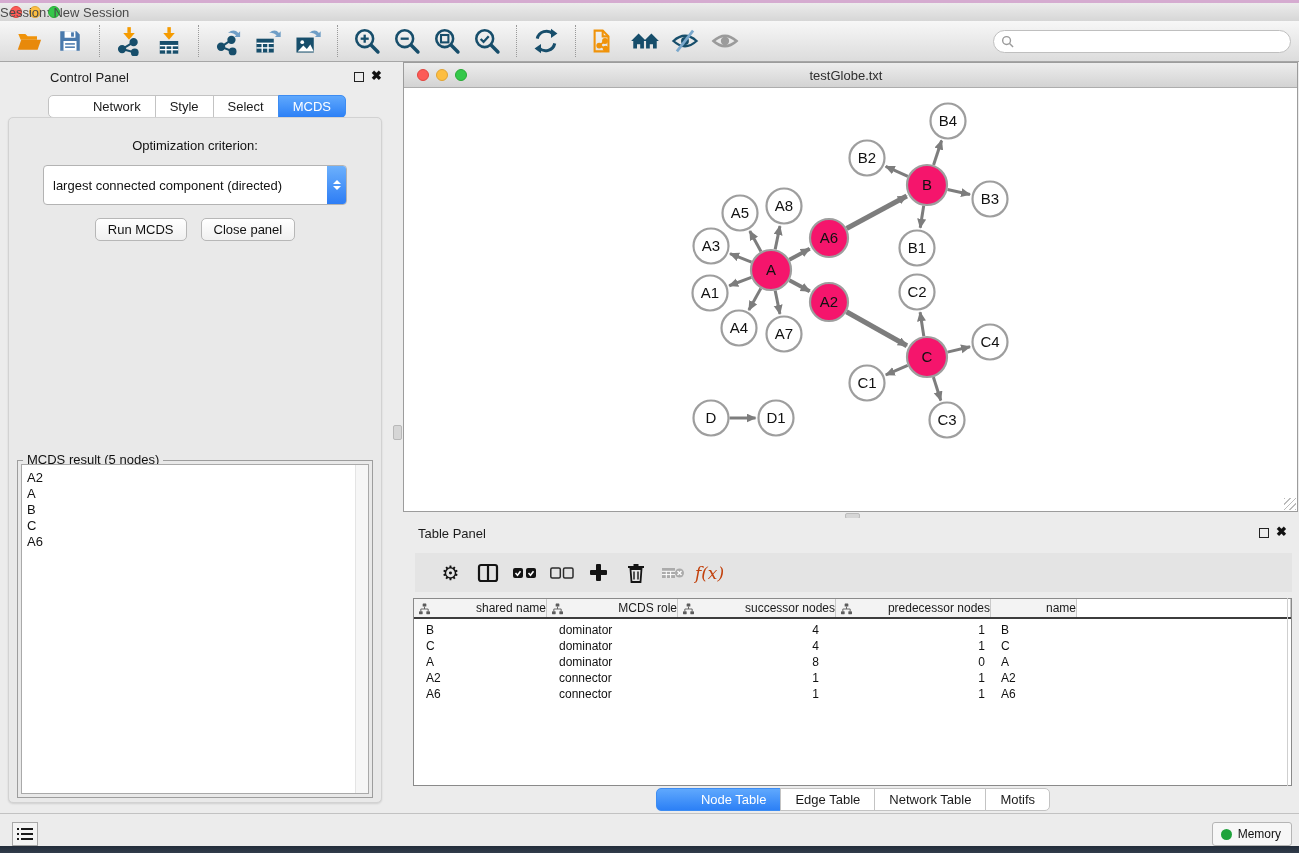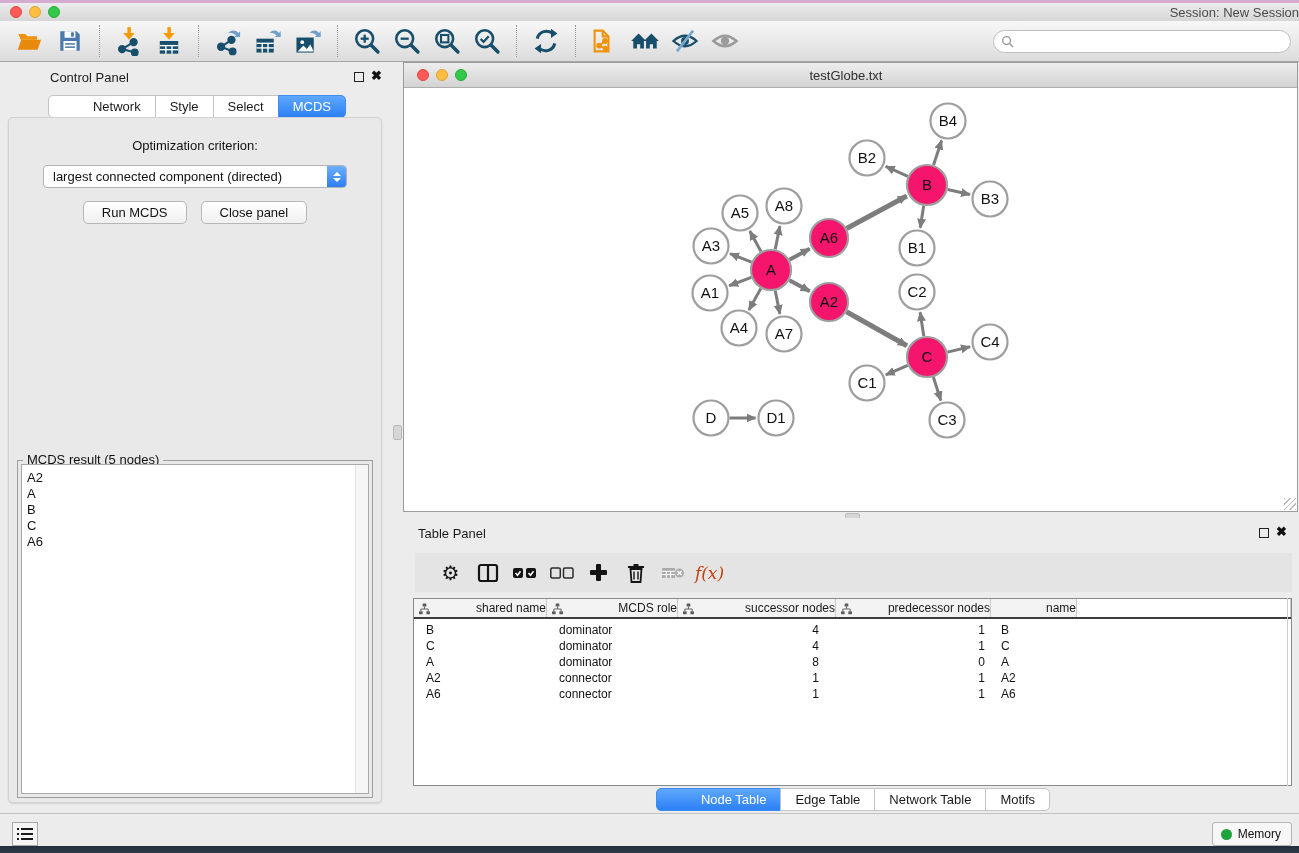--- a/index.html
+++ b/index.html
@@ -10,21 +10,21 @@
 
   
   .top-strip { position:absolute; top:0; left:0; right:0; height:3px; background:#d5abd0; }
   .titlebar { position:absolute; top:3px; left:0; right:0; height:18px;
     background:linear-gradient(#ececec,#d6d6d6); display:flex; align-items:center; }
   .lights { display:flex; gap:7px; margin-left:10px; }
   .light { width:12px; height:12px; border-radius:50%; display:inline-block; }
   .light.red    { background:#fc5b57; border:1px solid #e2453f; }
   .light.yellow { background:#fdbe41; border:1px solid #e0a433; }
   .light.green  { background:#34c84a; border:1px solid #27aa35; }
-  .app-title { position:absolute; left:0; right:0; text-align:right; font-size:13px; color:#4a4a4a; }
+  .app-title { position:absolute; left:0; right:0; text-align:left; font-size:13px; color:#4a4a4a; }
 
   
   .toolbar { position:absolute; top:21px; left:0; right:0; height:41px;
     background:linear-gradient(#f7f7f7,#dcdcdc); border-bottom:1px solid #a6a6a6;
     display:flex; align-items:center; padding-left:10px; }
   .tbtn { width:34px; height:34px; display:flex; align-items:center; justify-content:center; margin:0 3px; }
   .tb-sep { width:0; height:32px; border-left:1px dotted #999; margin:0 9px; }
   .searchbox { margin-left:auto; margin-right:8px; width:298px; height:23px; background:#fff;
     border:1px solid #bfbfbf; border-radius:12px; display:flex; align-items:center; padding-left:7px; }
   .searchbox input { border:none; outline:none; flex:1; height:19px; font-size:13px; background:transparent; margin-left:5px; }
@@ -41,32 +41,32 @@
   .cp-tabs { position:absolute; top:33px; left:0; right:0; }
   .seg { background:#fff; border:1px solid #c3c3c3; margin-left:-1px; padding:3px 14px;
     font-size:13px; color:#1a1a1a; line-height:15px; }
   .seg:first-child { border-radius:5px 0 0 5px; margin-left:4px;padding-left:44px; }
   .seg:last-child  { border-radius:0 5px 5px 0; }
   .seg.sel { background:linear-gradient(#5fa8fd,#2c80f6); border-color:#3d8cf2; color:#fff; }
 
   .cp-content { position:absolute; left:8px; right:8px; top:55px; bottom:10px;
     background:#e9e9e9; border:1px solid #d2d2d2; border-radius:5px; box-shadow:0 1px 2px rgba(0,0,0,.12); }
   .opt-label { text-align:center; margin-top:20px; font-size:13px; color:#111; }
-  .dropdown { position:relative; margin:12px 34px 0 34px; height:23px; background:#fff;
+  .dropdown { position:relative; margin:12px 34px 0 34px; height:40px; background:#fff;
     border:1px solid #b3b3b3; border-radius:4px; font-size:13px; color:#111;
     display:flex; align-items:center; padding-left:9px; }
   .stepper { position:absolute; right:0; top:0; bottom:0; width:19px;
     background:linear-gradient(#6cb0fc,#2d7df5); border-radius:0 3px 3px 0;
     display:flex; flex-direction:column; align-items:center; justify-content:center; gap:2px; }
   .stepper i { width:0; height:0; border-left:4px solid transparent; border-right:4px solid transparent; }
   .stepper .up { border-bottom:4.5px solid #fff; }
   .stepper .dn { border-top:4.5px solid #fff; }
   .btn-row { display:flex; justify-content:center; gap:14px; margin-top:13px; }
   .btn { background:linear-gradient(#ffffff,#f0f0f0); border:1px solid #b7b7b7; border-radius:5px;
-    font-size:13px; color:#111; padding:3px 18px; font-family:"Liberation Sans",sans-serif; }
+    font-size:13px; color:#111; padding:3px 12px; font-family:"Liberation Sans",sans-serif; }
 
   .groupbox { position:absolute; left:8px; right:8px; top:342px; bottom:4px; border:1px solid #9d9d9d; }
   .legend { position:absolute; top:-9px; left:5px; background:#e9e9e9; padding:0 4px; font-size:13px; color:#111; }
   .result-list { position:absolute; inset:3px; background:#fff; border:1px solid #a9a9a9;
     padding:5px 0 0 5px; font-size:13px; color:#111; line-height:16px; overflow:hidden; }
   .scroll-track { position:absolute; top:4px; bottom:4px; right:4px; width:13px;
     background:#f6f6f6; border-left:1px solid #e4e4e4; }
 
   
   .network-window { position:absolute; left:403px; top:62px; width:895px; height:450px;

